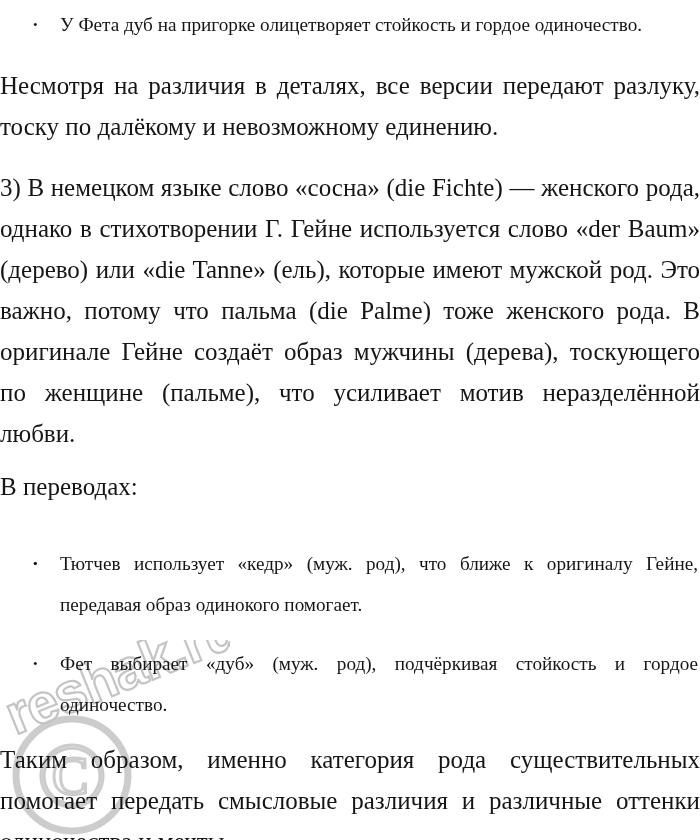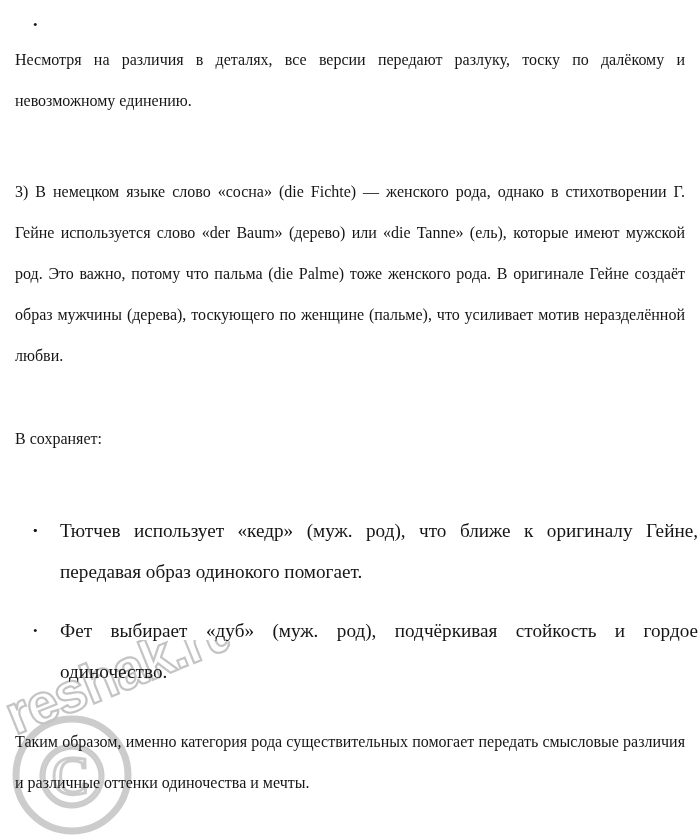--- a/index.html
+++ b/index.html
@@ -37,25 +37,25 @@
   #watermark svg { display: block; }
 
   
   #content {
     position: relative;
     z-index: 5;
     padding: 0;
   }
 
   .para {
-    font-size: 16px;
+    font-size: 25px;
     line-height: 41px;
     text-align: justify;
     text-justify: inter-word;
-    margin: 15px;
+    margin: 0;
     -webkit-hyphens: none;
     hyphens: none;
   }
 
   
   .bullets {
     list-style: none;
     margin: 0;
     padding: 0;
   }
@@ -97,34 +97,35 @@
         <text x="8" y="92" font-family="Liberation Sans, sans-serif" font-size="56" font-weight="bold" fill="none" stroke="#c4c4c4" stroke-width="2.2" letter-spacing="-1">reshak.ru</text>
       </g>
     </svg>
   </div>
 
   <div id="content">
 
     <ul class="bullets">
       <li class="bullet block-top-1">
         <span class="dot">•</span>
+        <span>У Фета дуб на пригорке олицетворяет стойкость и гордое одиночество.</span>
       </li>
     </ul>
 
     <div class="sp-20"></div>
 
     <p class="para">Несмотря на различия в деталях, все версии передают разлуку, тоску по далёкому и невозможному единению.</p>
 
     <div class="sp-20"></div>
 
     <p class="para">3) В немецком языке слово «сосна» (die Fichte) — женского рода, однако в стихотворении Г. Гейне используется слово «der Baum» (дерево) или «die Tanne» (ель), которые имеют мужской род. Это важно, потому что пальма (die Palme) тоже женского рода. В оригинале Гейне создаёт образ мужчины (дерева), тоскующего по женщине (пальме), что усиливает мотив неразделённой любви.</p>
 
     <div class="sp-12"></div>
 
-    <p class="para">В сохраняет:</p>
+    <p class="para">В переводах:</p>
 
     <div class="sp-18"></div>
 
     <ul class="bullets">
       <li class="bullet">
         <span class="dot">•</span>
       </li>
 
       <li class="bullet" style="margin-top:18px;">
         <span class="dot">•</span>

